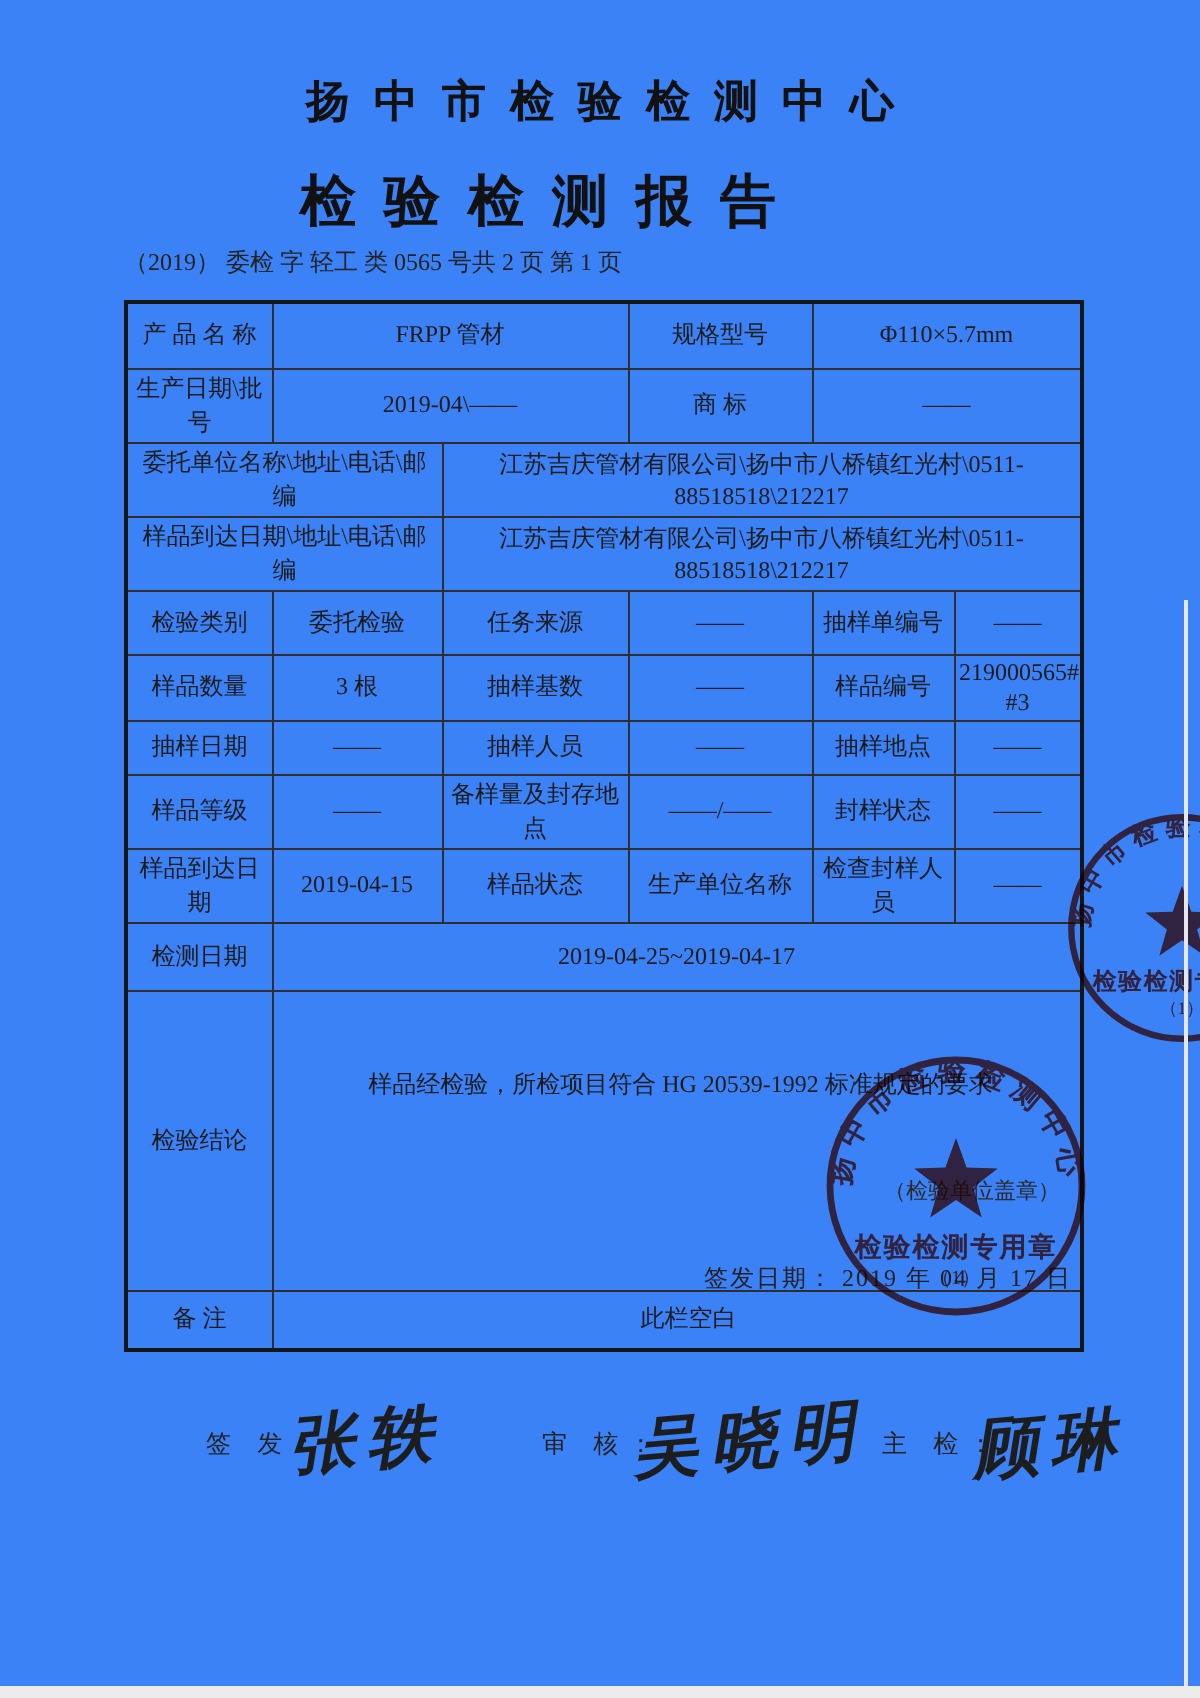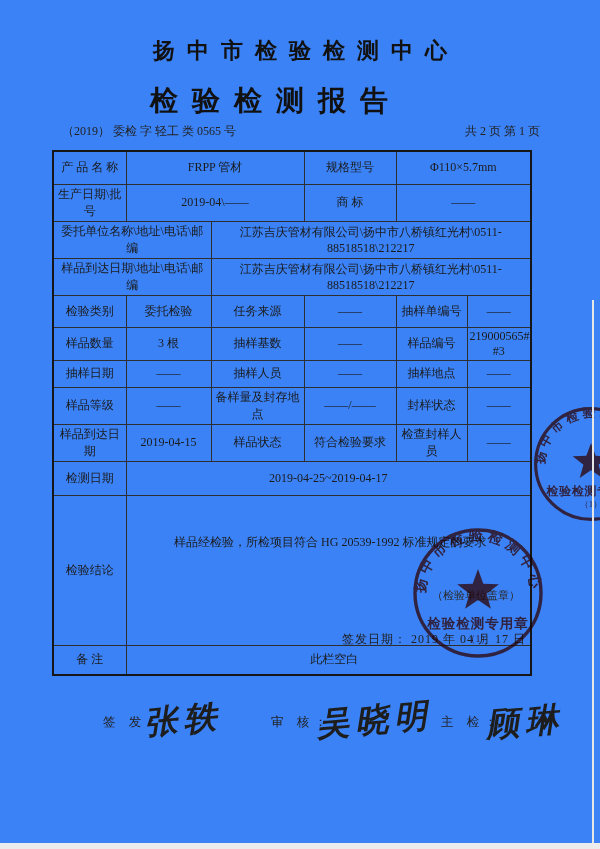--- a/index.html
+++ b/index.html
@@ -11,24 +11,24 @@
   .org-name{
     position:absolute;top:36px;left:0;width:600px;text-align:center;
     font-size:22px;font-weight:bold;letter-spacing:12px;text-indent:12px;color:#111;
   }
   .report-title{
     position:absolute;top:82px;left:0;width:500px;text-align:center;
     font-size:28px;font-weight:bold;letter-spacing:14px;text-indent:14px;color:#111;padding-left:19px;
   }
   .meta-row{
     position:absolute;top:123px;left:62px;width:478px;
-    display:flex;justify-content:space-between;font-size:12px;color:#222;
+    display:flex;font-size:12px;color:#222;
   }
   table.report-table{
-    position:absolute;top:150px;left:52px;width:478px;
+    position:absolute;top:150px;left:62px;width:478px;
     border-collapse:collapse;table-layout:fixed;
     border:2px solid #161616;
   }
   table.report-table td{
     border:1px solid #2e2e2e;
     font-size:12px;text-align:center;vertical-align:middle;
     padding:1px 2px;overflow:hidden;color:#1b1b1b;
   }
   td.left{text-align:left;padding-left:8px;}
   td.small{font-size:10.5px;}
@@ -120,21 +120,21 @@
         <td>——</td>
         <td class="small">备样量及封存地点</td>
         <td>——/——</td>
         <td>封样状态</td>
         <td>——</td>
       </tr>
       <tr style="height:34px">
         <td class="small">样品到达日期</td>
         <td>2019-04-15</td>
         <td>样品状态</td>
-        <td>符合检验要求</td>
+        <td>生产单位名称</td>
         <td class="small">检查封样人员</td>
         <td>——</td>
       </tr>
       <tr style="height:34px">
         <td>检测日期</td>
         <td colspan="5">2019-04-25~2019-04-17</td>
       </tr>
       <tr style="height:150px">
         <td>检验结论</td>
         <td colspan="5" class="conclusion-cell">

